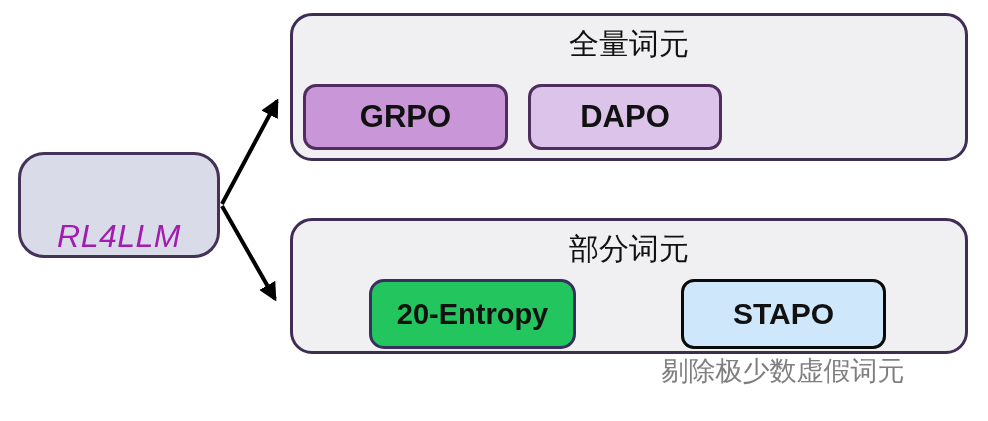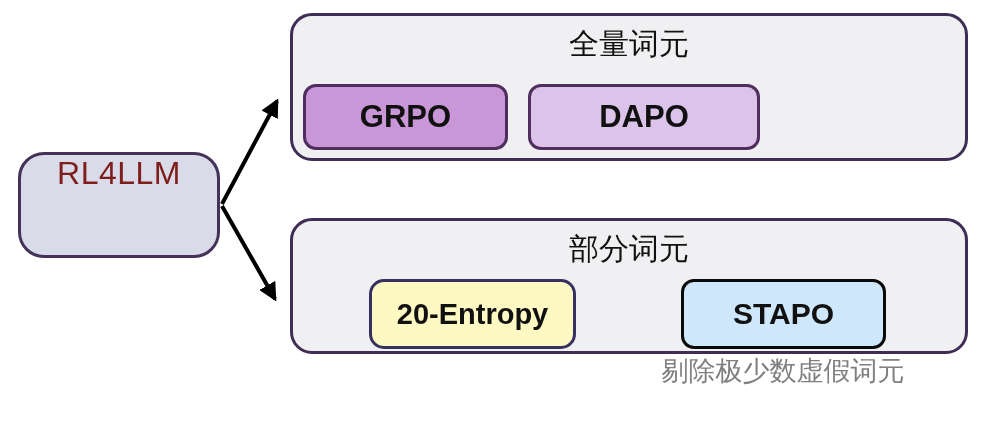--- a/index.html
+++ b/index.html
@@ -13,24 +13,25 @@
   }
   .arrows {
     position: absolute;
     left: 0; top: 0;
     width: 988px; height: 421px;
     pointer-events: none;
   }
   .node {
     position: absolute;
     display: flex;
-    align-items: flex-start;
+    align-items: flex-end;
     justify-content: center;
     box-sizing: border-box;
-    color: #7f1d1d;
+    color: #a21caf;
+    font-style: italic;
   }
   .root-node {
     left: 18px; top: 152px;
     width: 202px; height: 106px;
     background: #d9dce8;
     border: 3px solid #443259;
     border-radius: 26px;
     font-size: 32px;
     letter-spacing: 0.5px;
   }
@@ -58,23 +59,23 @@
     display: flex;
     align-items: center;
     justify-content: center;
     box-sizing: border-box;
     border-radius: 13px;
     font-size: 31px;
     color: #111111;
     font-weight: bold;
   }
   .chip-grpo  { left: 10px;  top: 68px; width: 205px; height: 66px; background: #c997d8; border: 3px solid #4f2d5e; }
-  .chip-dapo  { left: 235px; top: 68px; width: 232px; height: 66px; background: #dcc3e9; border: 3px solid #4f2d5e; }
+  .chip-dapo  { left: 235px; top: 68px; width: 194px; height: 66px; background: #dcc3e9; border: 3px solid #4f2d5e; }
   .chip-sapo  { left: 458px; top: 68px; width: 205px; height: 66px; background: #dcc3e9; border: 3px solid #4f2d5e; }
-  .chip-entropy { left: 76px;  top: 58px; width: 207px; height: 70px; background: #fef9c3; border: 3px solid #37305f; border-radius: 15px; font-size: 29px; }
+  .chip-entropy { left: 76px;  top: 58px; width: 207px; height: 70px; background: #22c55e; border: 3px solid #37305f; border-radius: 15px; font-size: 29px; }
   .chip-stapo   { left: 388px; top: 58px; width: 205px; height: 70px; background: #cfe7fa; border: 3px solid #0a0a0a; border-radius: 13px; font-size: 30px; }
   .caption {
     position: absolute;
     top: 132px;
     color: #7f7f7f;
     font-size: 27px;
     text-align: center;
     white-space: nowrap;
   }
   .caption-entropy { left: 40px;  width: 280px; }

